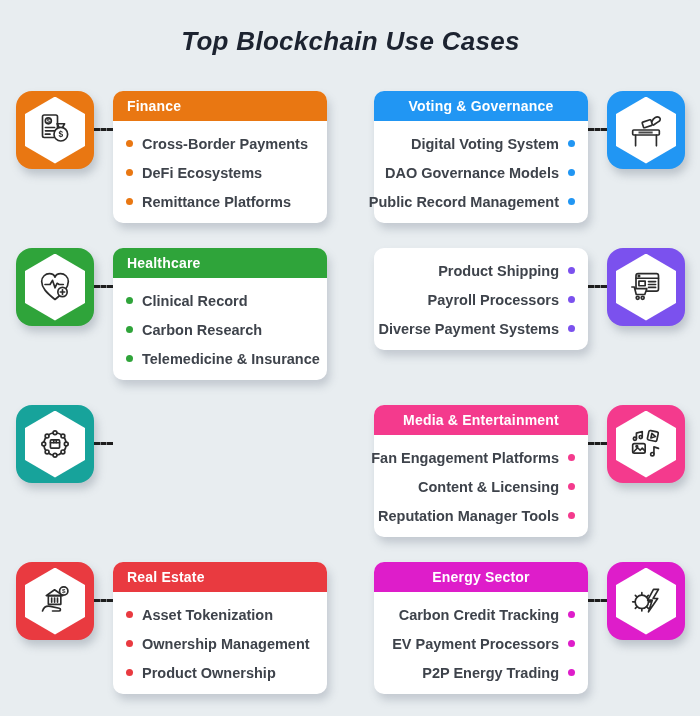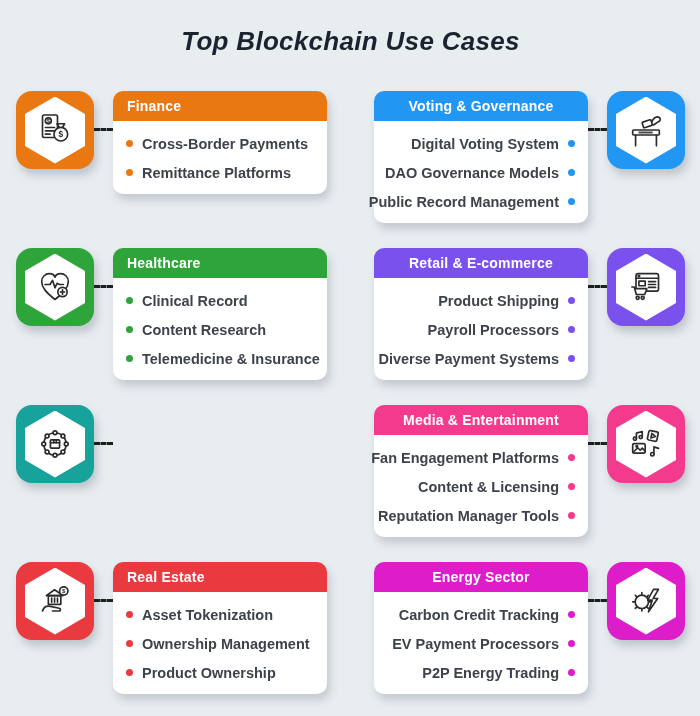--- a/index.html
+++ b/index.html
@@ -111,20 +111,24 @@
         <div class="card-header">
           <span>Finance</span>
         </div>
         <ul class="items">
           <li class="item">
               <span class="bullet"></span>
               <span>Cross-Border Payments</span>
             </li>
           <li class="item">
               <span class="bullet"></span>
+              <span>DeFi Ecosystems</span>
+            </li>
+          <li class="item">
+              <span class="bullet"></span>
               <span>Remittance Platforms</span>
             </li>
         </ul>
       </div>
     </div>
 
     <div class="cell right" style="--accent: #2196F3;">
       <div class="card">
         <div class="card-header">
           <span>Voting &amp; Governance</span>
@@ -178,35 +182,32 @@
         <div class="card-header">
           <span>Healthcare</span>
         </div>
         <ul class="items">
           <li class="item">
               <span class="bullet"></span>
               <span>Clinical Record</span>
             </li>
           <li class="item">
               <span class="bullet"></span>
-              <span>Content Research</span>
+              <span>Carbon Research</span>
             </li>
           <li class="item">
               <span class="bullet"></span>
               <span>Telemedicine &amp; Insurance</span>
             </li>
         </ul>
       </div>
     </div>
 
     <div class="cell right" style="--accent: #7B51EE;">
       <div class="card">
-        <div class="card-header">
-          <span>Retail &amp; E-commerce</span>
-        </div>
         <ul class="items">
           <li class="item">
               <span class="bullet"></span>
               <span>Product Shipping</span>
             </li>
           <li class="item">
               <span class="bullet"></span>
               <span>Payroll Processors</span>
             </li>
           <li class="item">

